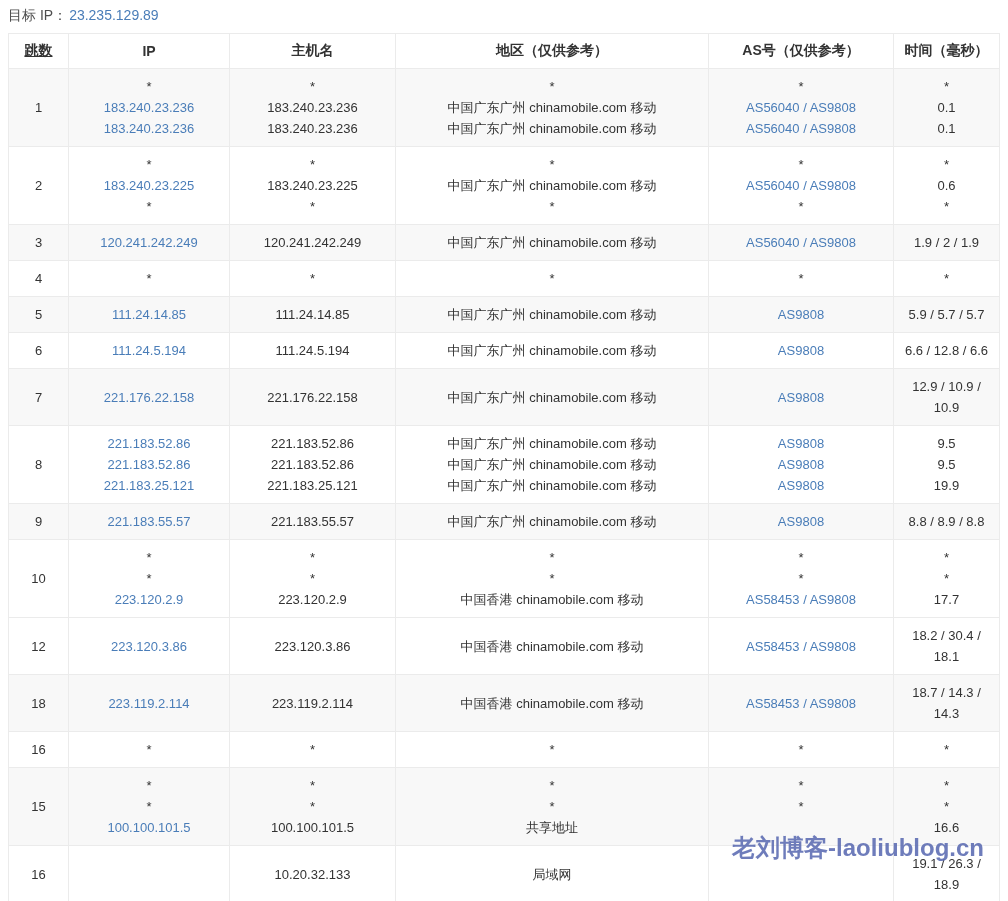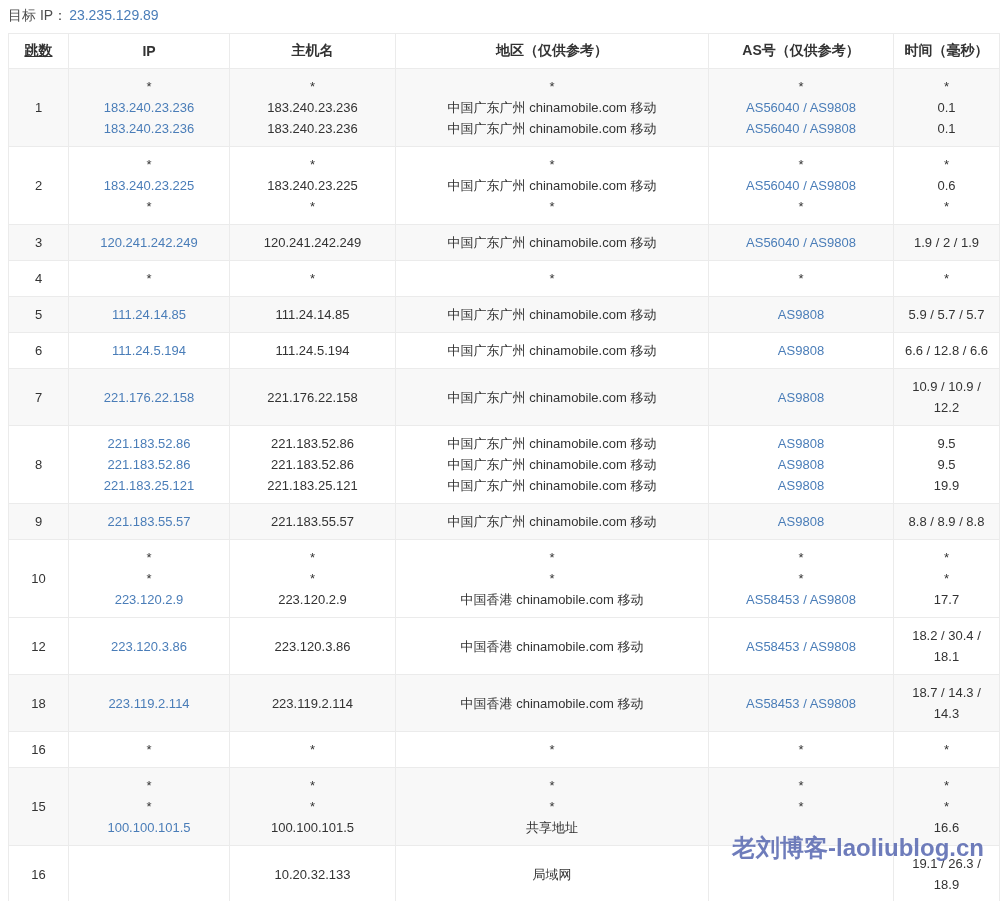--- a/index.html
+++ b/index.html
@@ -213,21 +213,21 @@
           <td>
             <div class="cell-line">221.176.22.158</div>
           </td>
           <td>
             <div class="cell-line">中国广东广州 chinamobile.com 移动</div>
           </td>
           <td>
             <div class="cell-line"><span class="link">AS9808</span></div>
           </td>
           <td>
-            <div class="cell-line">10.9 / 10.9 / 12.2</div>
+            <div class="cell-line">12.9 / 10.9 / 10.9</div>
           </td>
         </tr>
         <tr>
           <td>8</td>
           <td>
             <div class="cell-line"><span class="link">221.183.52.86</span></div>
             <div class="cell-line"><span class="link">221.183.52.86</span></div>
             <div class="cell-line"><span class="link">221.183.25.121</span></div>
           </td>
           <td>

